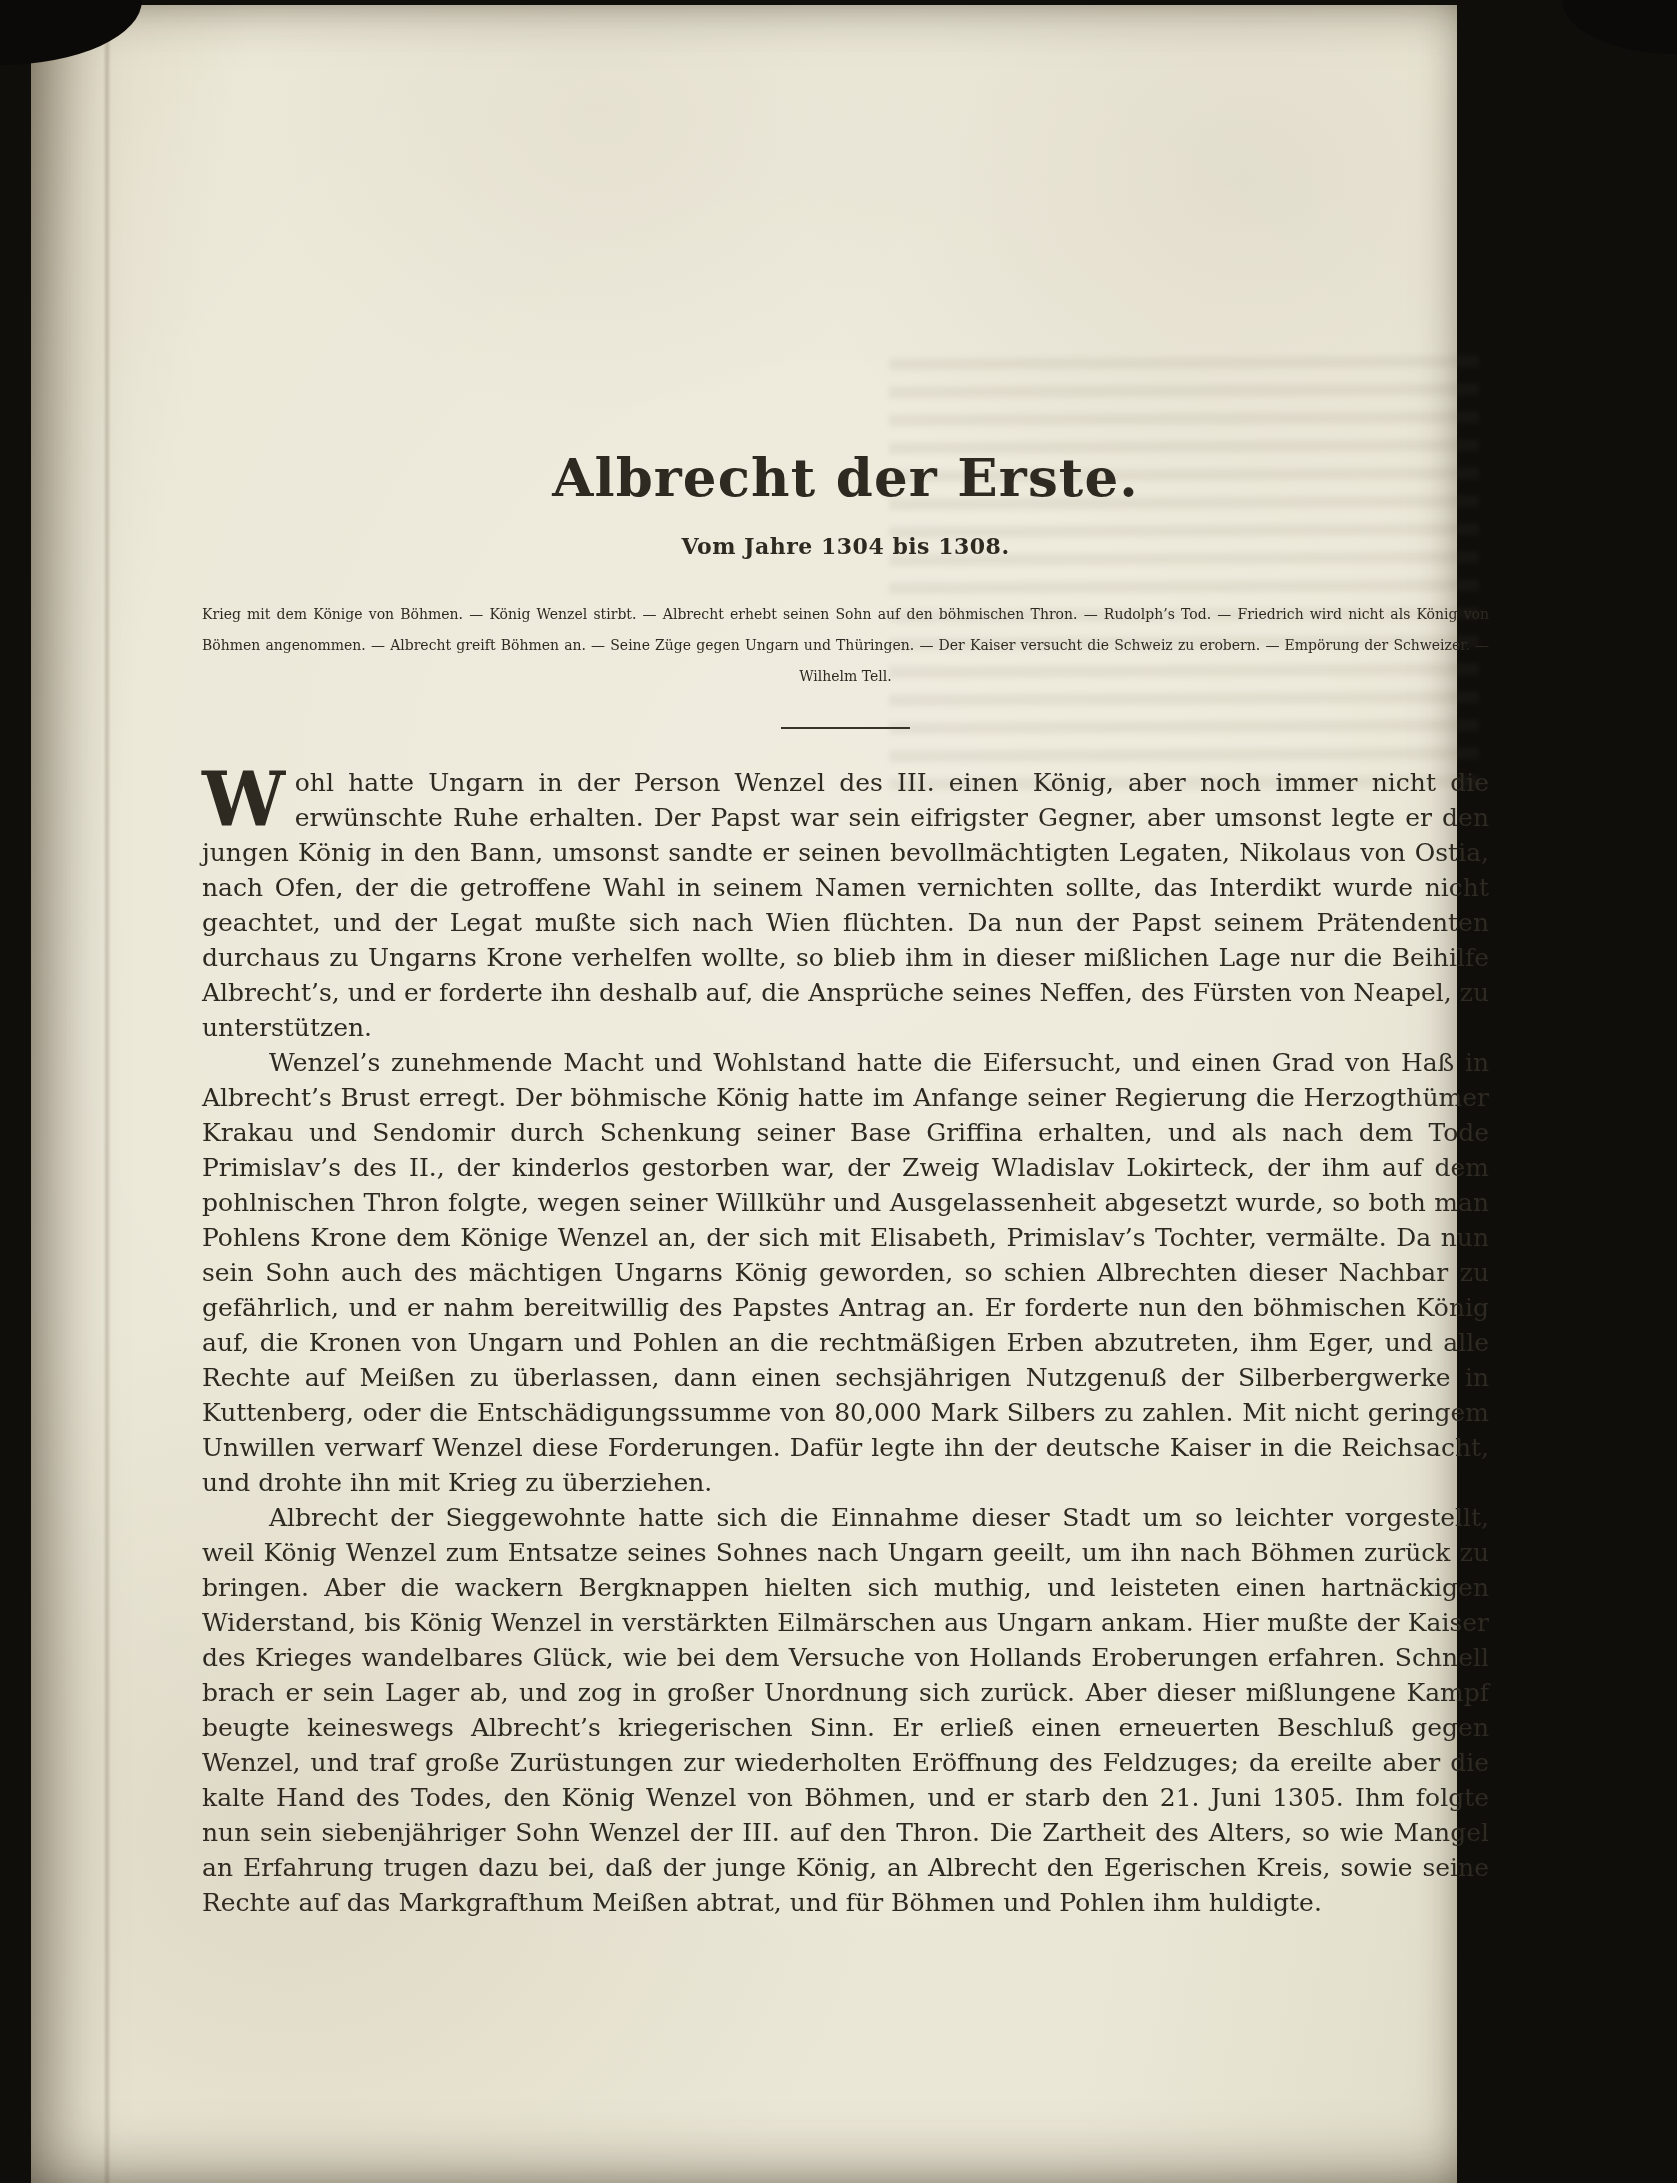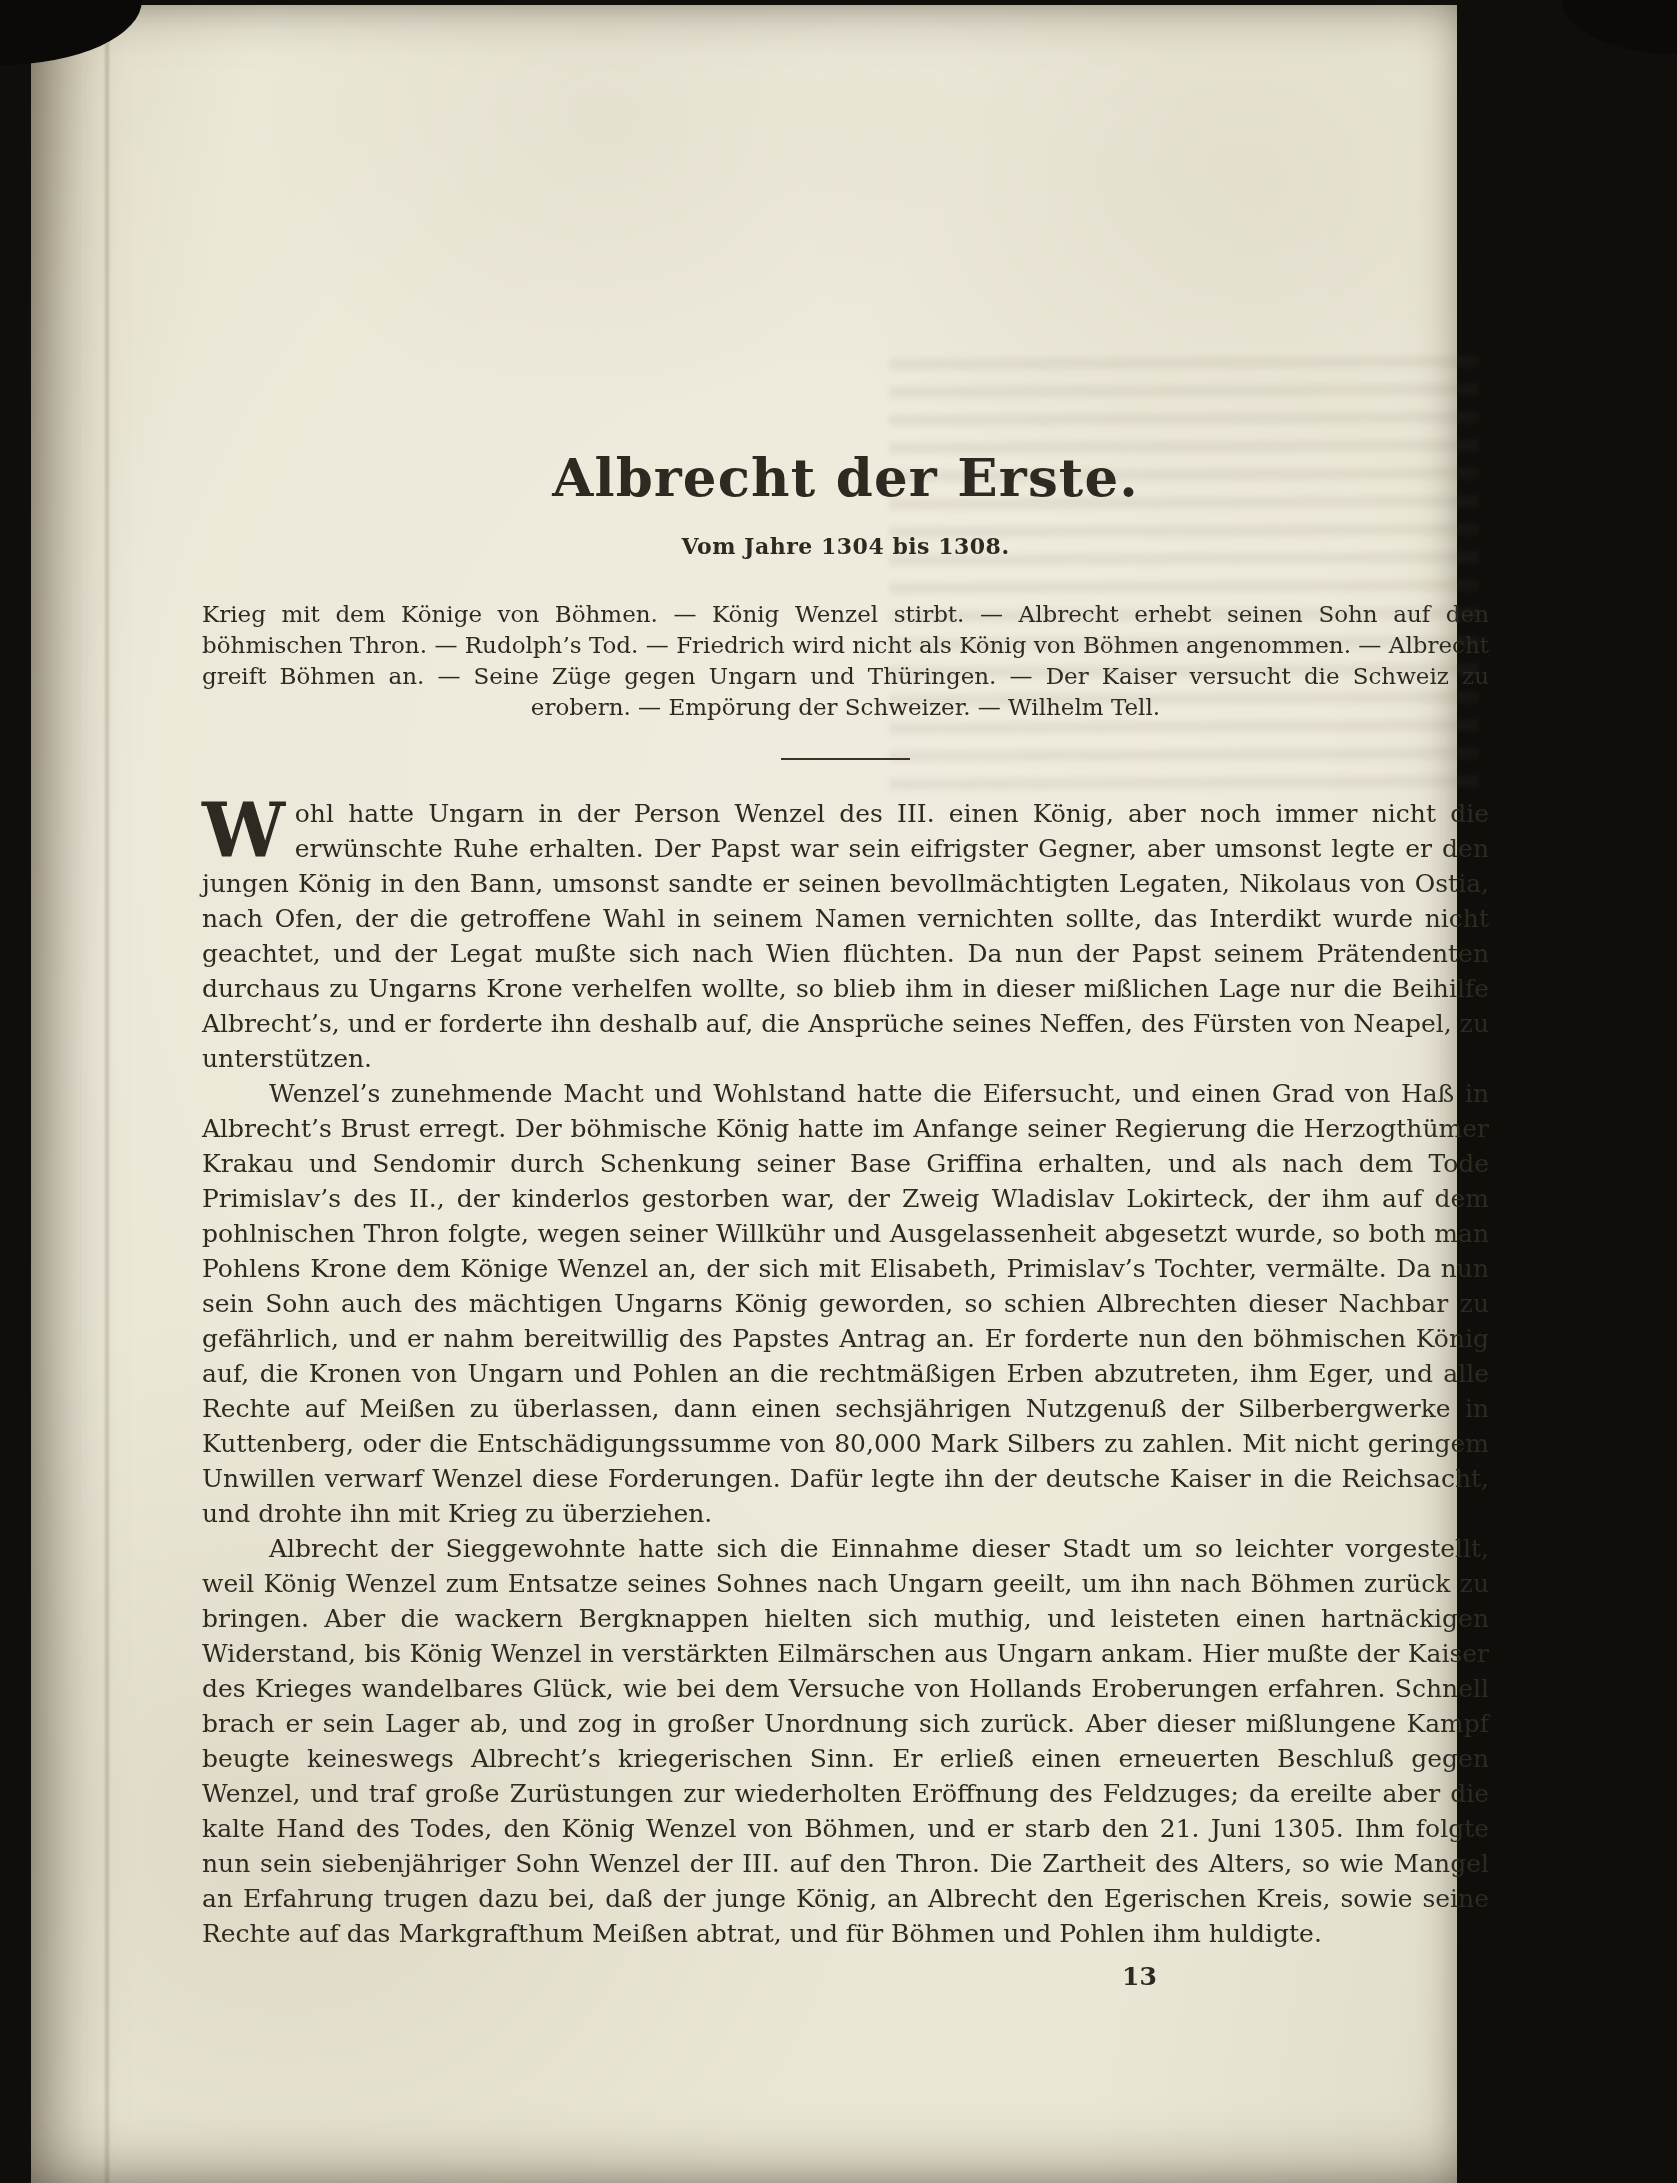--- a/index.html
+++ b/index.html
@@ -74,21 +74,21 @@
   }
   .continuation {
     margin-top:16px; text-align:center; font-size:19px;
   }
   .period {
     margin-top:25px; text-align:center; font-size:22px; font-weight:bold;
     letter-spacing:0.5px;
   }
   .abstract {
     margin:40px 0 0 0;
-    font-size:23px; line-height:31px;
+    font-size:14px; line-height:31px;
     text-align:justify; text-align-last:center;
   }
   .rule {
     width:129px; height:0; border-top:2.1px solid #39332a;
     margin:35px auto 0 auto;
   }
   .bodytext {
     margin-top:36px;
     font-size:25px; line-height:35px;
     text-align:justify;
@@ -119,19 +119,18 @@
     <p class="abstract">Krieg mit dem Könige von Böhmen. — König Wenzel stirbt. — Albrecht erhebt seinen Sohn auf den böhmischen Thron. — Rudolph’s Tod. — Friedrich wird nicht als König von Böhmen angenommen. — Albrecht greift Böhmen an. — Seine Züge gegen Ungarn und Thüringen. — Der Kaiser versucht die Schweiz zu erobern. — Empörung der Schweizer. — Wilhelm Tell.</p>
 
     <div class="rule"></div>
 
     <div class="bodytext">
       <p class="para first"><span class="dropcap">W</span><span>ohl hatte Ungarn in der Person Wenzel des III. einen König, aber noch immer nicht die erwünschte Ruhe erhalten. Der Papst war sein eifrigster Gegner, aber umsonst legte er den jungen König in den Bann, umsonst sandte er seinen bevollmächtigten Legaten, Nikolaus von Ostia, nach Ofen, der die getroffene Wahl in seinem Namen vernichten sollte, das Interdikt wurde nicht geachtet, und der Legat mußte sich nach Wien flüchten. Da nun der Papst seinem Prätendenten durchaus zu Ungarns Krone verhelfen wollte, so blieb ihm in dieser mißlichen Lage nur die Beihilfe Albrecht’s, und er forderte ihn deshalb auf, die Ansprüche seines Neffen, des Fürsten von Neapel, zu unterstützen.</span></p>
       <p class="para">Wenzel’s zunehmende Macht und Wohlstand hatte die Eifersucht, und einen Grad von Haß in Albrecht’s Brust erregt. Der böhmische König hatte im Anfange seiner Regierung die Herzogthümer Krakau und Sendomir durch Schenkung seiner Base Griffina erhalten, und als nach dem Tode Primislav’s des II., der kinderlos gestorben war, der Zweig Wladislav Lokirteck, der ihm auf dem pohlnischen Thron folgte, wegen seiner Willkühr und Ausgelassenheit abgesetzt wurde, so both man Pohlens Krone dem Könige Wenzel an, der sich mit Elisabeth, Primislav’s Tochter, vermälte. Da nun sein Sohn auch des mächtigen Ungarns König geworden, so schien Albrechten dieser Nachbar zu gefährlich, und er nahm bereitwillig des Papstes Antrag an. Er forderte nun den böhmischen König auf, die Kronen von Ungarn und Pohlen an die rechtmäßigen Erben abzutreten, ihm Eger, und alle Rechte auf Meißen zu überlassen, dann einen sechsjährigen Nutzgenuß der Silberbergwerke in Kuttenberg, oder die Entschädigungssumme von 80,000 Mark Silbers zu zahlen. Mit nicht geringem Unwillen verwarf Wenzel diese Forderungen. Dafür legte ihn der deutsche Kaiser in die Reichsacht, und drohte ihn mit Krieg zu überziehen.</p>
       <p class="para">Albrecht der Sieggewohnte hatte sich die Einnahme dieser Stadt um so leichter vorgestellt, weil König Wenzel zum Entsatze seines Sohnes nach Ungarn geeilt, um ihn nach Böhmen zurück zu bringen. Aber die wackern Bergknappen hielten sich muthig, und leisteten einen hartnäckigen Widerstand, bis König Wenzel in verstärkten Eilmärschen aus Ungarn ankam. Hier mußte der Kaiser des Krieges wandelbares Glück, wie bei dem Versuche von Hollands Eroberungen erfahren. Schnell brach er sein Lager ab, und zog in großer Unordnung sich zurück. Aber dieser mißlungene Kampf beugte keineswegs Albrecht’s kriegerischen Sinn. Er erließ einen erneuerten Beschluß gegen Wenzel, und traf große Zurüstungen zur wiederholten Eröffnung des Feldzuges; da ereilte aber die kalte Hand des Todes, den König Wenzel von Böhmen, und er starb den 21. Juni 1305. Ihm folgte nun sein siebenjähriger Sohn Wenzel der III. auf den Thron. Die Zartheit des Alters, so wie Mangel an Erfahrung trugen dazu bei, daß der junge König, an Albrecht den Egerischen Kreis, sowie seine Rechte auf das Markgrafthum Meißen abtrat, und für Böhmen und Pohlen ihm huldigte.</p>
     </div>
 
-    <div class="pagenum">13</div>
   </div>
 </div>
 
 <div class="corner-tl"></div>
 <div class="corner-tr"></div>
 
 
 </body></html>

